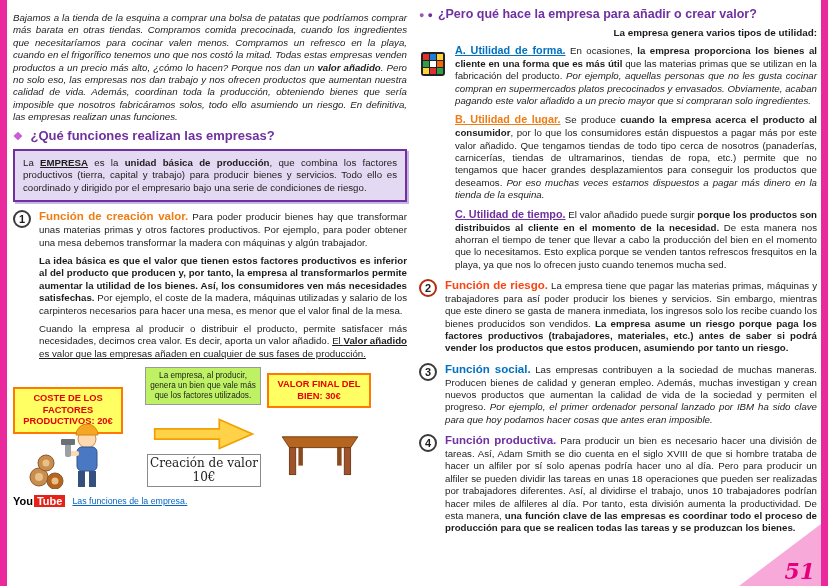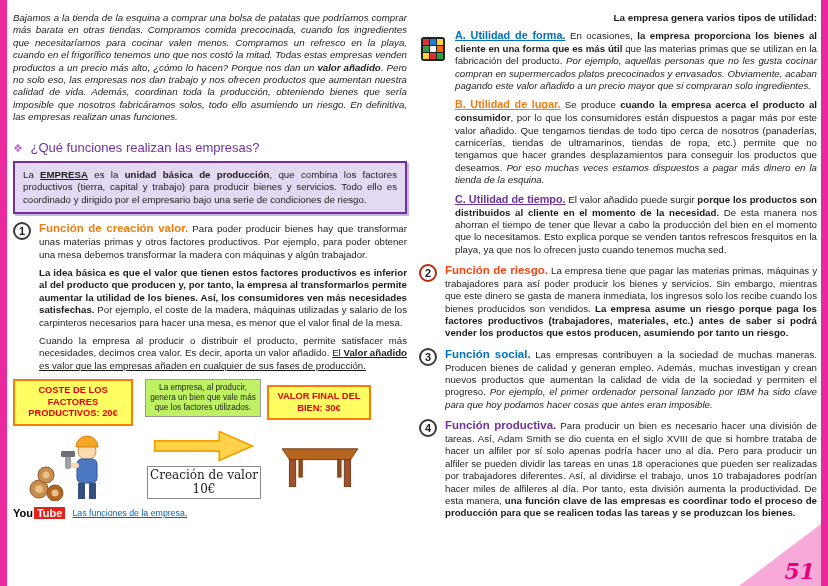--- a/index.html
+++ b/index.html
@@ -16,39 +16,39 @@
     font-style:italic; color:#e6007e; font-family:"DejaVu Serif", serif; }
 
   .col { position:absolute; top:7px; }
   .col-left { left:13px; width:394px; }
   .col-right { left:419px; width:398px; }
   p { margin:0; }
 
   .title-box { border:2px solid #7030a0; background:#ece5f6; color:#cb0c6e;
     font-weight:bold; text-align:center; font-size:11.5px; padding:3px 2px; }
   .intro { font-style:italic; font-size:9.7px; line-height:1.28; text-align:justify; margin-top:5px; }
-  .q-heading { color:#7030a0; font-size:13px; font-weight:normal; margin-top:16px; }
+  .q-heading { color:#7030a0; font-size:13px; font-weight:bold; margin-top:4px; }
   .q-bullet { color:#c95cd6; margin-right:4px; font-size:11px; }
   .def-box { border:2px solid #7030a0; background:#e4d9f2; font-size:9.7px; line-height:1.3;
     padding:6px 8px; margin-top:6px; text-align:justify; box-shadow:2px 2px 0 #c8b6e2; }
   .plain { font-size:9.7px; margin-top:7px; line-height:1.28; }
 
   .func { display:flex; gap:8px; margin-top:7px; align-items:flex-start; }
   .num-circle { width:18px; height:18px; flex:0 0 18px; border:2px solid #3a3a3a; border-radius:50%;
     font-weight:bold; font-size:11px; display:flex; align-items:center; justify-content:center; margin-top:1px; }
   .num-red { border-color:#b42c10; color:#222; }
   .func-text { font-size:9.7px; line-height:1.28; text-align:justify; flex:1; }
   .func-head { font-weight:bold; font-size:11.5px; }
   .c-orange { color:#ef7d14; } .c-risk { color:#f94413; } .c-blue { color:#0070c0; } .c-purple { color:#7030a0; }
   .indent { margin-left:26px; margin-top:6px; font-size:9.7px; line-height:1.28; text-align:justify; }
 
   .diagram { position:relative; height:124px; margin-top:7px; }
   .ybox { position:absolute; background:#ffff63; border:2px solid #ff7a00; color:#e60000;
     font-weight:bold; text-align:center; font-size:9.3px; line-height:1.25; padding:4px 3px; }
-  .cost { left:0; top:0; width:120px; }
+  .cost { left:0; top:20px; width:110px; }
   .value { left:254px; top:6px; width:104px; }
   .note { position:absolute; left:132px; top:0; width:116px; border:1px solid #9a9a9a; background:#bef264;
     font-size:8.2px; line-height:1.22; padding:3px 4px; text-align:center; }
   .arrow-svg { position:absolute; left:132px; top:50px; width:118px; height:34px; }
   .creation { position:absolute; left:134px; top:87px; width:114px; border:1px solid #8a8a8a;
     background:#fff; text-align:center; padding:1px 0 2px; font-family:"DejaVu Serif", serif; }
   .creation .c1 { font-size:12px; } .creation .c2 { font-size:12px; }
   .worker-svg { position:absolute; left:12px; top:54px; width:92px; height:68px; }
   .table-svg { position:absolute; left:262px; top:58px; width:90px; height:56px; }
 
@@ -138,20 +138,23 @@
   <div class="yt-row">
     <span class="yt-logo">
         <span class="yt-you">You</span>
         <span class="yt-tube">Tube</span>
       </span>
     <a class="yt-link">Las funciones de la empresa.</a>
   </div>
 </div>
 
 <div class="col col-right">
+  <h2 class="r-heading">
+    <span class="r-b1">●</span><span class="r-b2">●</span><span>¿Pero qué hace la empresa para añadir o crear valor?</span>
+  </h2>
 
   <p class="bold-line">La empresa genera varios tipos de utilidad:</p>
 
   <div class="utilities">
     <svg class="cube-svg" viewBox="0 0 24 24">
       <rect x="0" y="0" width="24" height="24" rx="3" fill="#222"></rect>
       <rect x="2" y="2" width="6" height="6" fill="#e03131"></rect>
         <rect x="9" y="2" width="6" height="6" fill="#1c7ed6"></rect>
         <rect x="16" y="2" width="6" height="6" fill="#ffd43b"></rect>
       <rect x="2" y="9" width="6" height="6" fill="#2f9e44"></rect>

